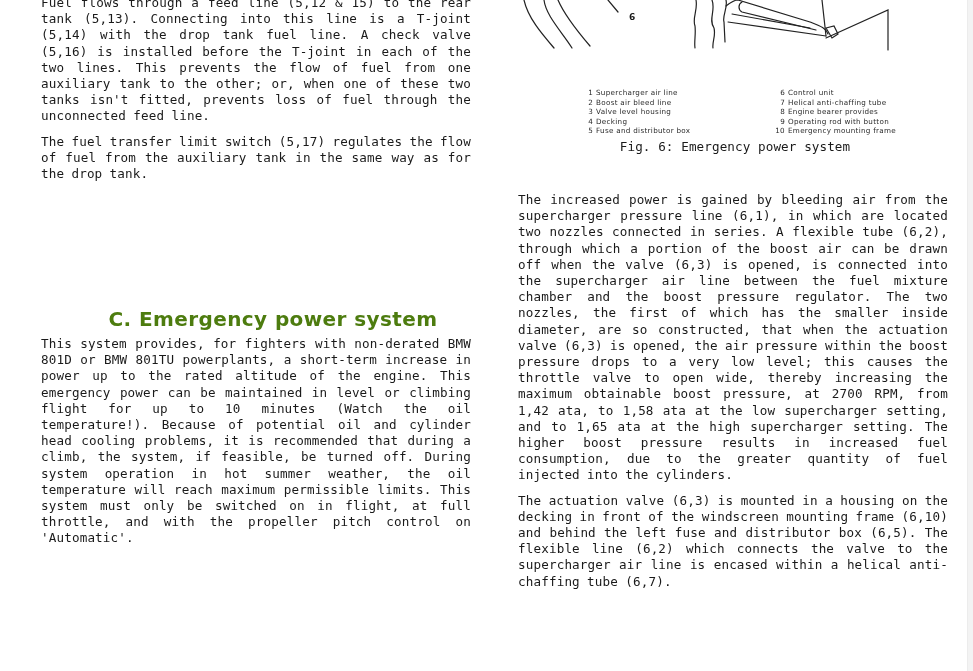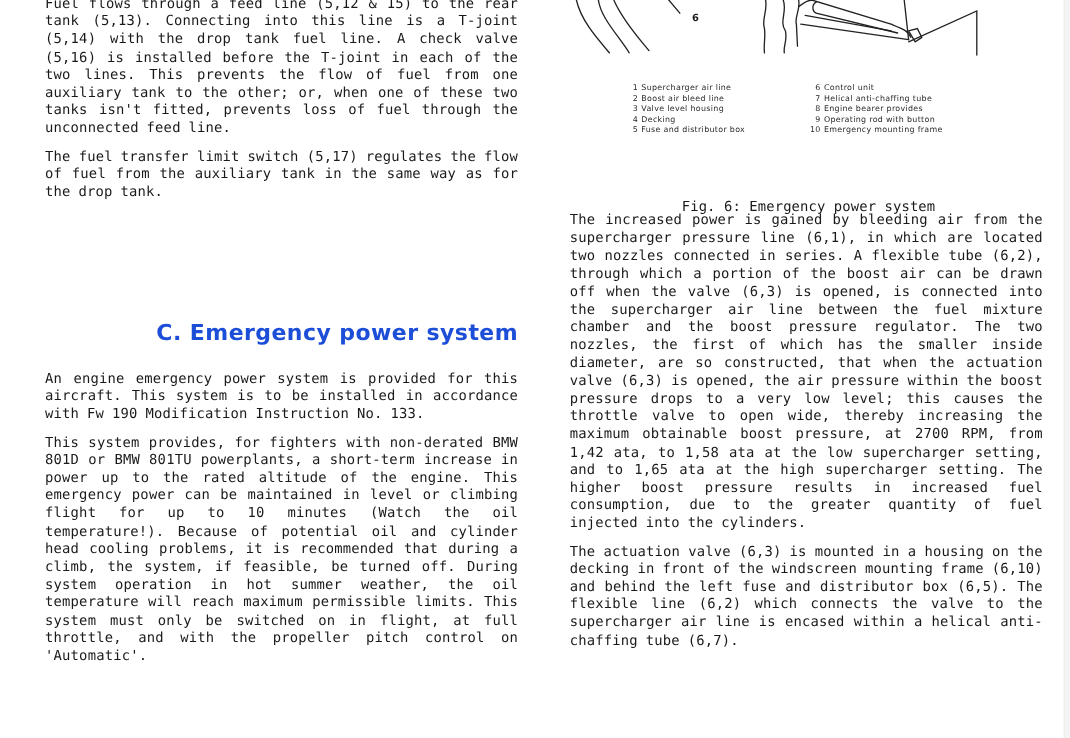--- a/index.html
+++ b/index.html
@@ -38,27 +38,27 @@
       text-align: justify;
       text-align-last: left;
       letter-spacing: 0.15px;
       word-spacing: -0.5px;
     }
     .section-heading {
       font-family: "DejaVu Sans", "Liberation Sans", sans-serif;
       font-weight: bold;
       font-size: 20px;
       letter-spacing: 0.4px;
-      text-align: right;
-      margin: 0;
+      text-align: center;
+      margin: 17px;
       position: absolute;
       left: 41px;
       width: 430px;
       top: 290px;
-      color: #1d4ed8;
+      color: #4d7c0f;
     }
     .figure {
       position: absolute;
       left: 520px;
       top: 0;
       width: 430px;
       height: 170px;
     }
     .figure svg {
       position: absolute;
@@ -78,50 +78,48 @@
       top: 75px;
       left: 50px;
       width: 380px;
       display: flex;
       font-family: "DejaVu Sans", "Liberation Sans", sans-serif;
       font-size: 7.2px;
       line-height: 9.6px;
       color: #2a2a2a;
       letter-spacing: 0.3px;
     }
-    .legend-col { list-style: none; margin: 0; padding: 0; }
+    .legend-col { list-style: none; margin: 13px; padding: 0; }
     .legend-col.left { width: 166px; }
     .legend-col li { white-space: nowrap; }
     .legend-num { display: inline-block; width: 10px; text-align: right; margin-right: 3px; }
     .caption {
       position: absolute;
       top: 139px;
       left: 0;
       width: 430px;
       text-align: center;
       font-family: "DejaVu Sans Mono", "Liberation Mono", monospace;
       font-size: 12.6px;
       letter-spacing: 0.1px;
-      margin-top: 41px;
     }
   </style>
 </head>
 <body>
 
 <div class="page-edge"></div>
 
 <div class="col col-left">
   <p class="para">Fuel flows through a feed line (5,12 &amp; 15) to the rear tank (5,13). Connecting into this line is a T-joint (5,14) with the drop tank fuel line. A check valve (5,16) is installed before the T-joint in each of the two lines. This prevents the flow of fuel from one auxiliary tank to the other; or, when one of these two tanks isn't fitted, prevents loss of fuel through the unconnected feed line.</p>
   <p class="para">The fuel transfer limit switch (5,17) regulates the flow of fuel from the auxiliary tank in the same way as for the drop tank.</p>
 </div>
 
 <h2 class="section-heading">C. Emergency power system</h2>
 
 <div class="col" style="left:41px; top:336px;">
-  <p class="para">An engine emergency power system is provided for this aircraft. This system is to be installed in accordance with Fw 190 Modification Instruction No. 133.</p>
   <p class="para">This system provides, for fighters with non-derated BMW 801D or BMW 801TU powerplants, a short-term increase in power up to the rated altitude of the engine. This emergency power can be maintained in level or climbing flight for up to 10 minutes (Watch the oil temperature!). Because of potential oil and cylinder head cooling problems, it is recommended that during a climb, the system, if feasible, be turned off. During system operation in hot summer weather, the oil temperature will reach maximum permissible limits. This system must only be switched on in flight, at full throttle, and with the propeller pitch control on 'Automatic'.</p>
 </div>
 
 <div class="figure">
   <svg width="430" height="60" viewBox="0 0 430 60">
     <g fill="none" stroke="#222" stroke-width="1.2" stroke-linecap="round">
 
       <path d="M4,0 C8,18 22,34 34,48"></path>
       <path d="M24,0 C26,16 42,32 52,48"></path>
       <path d="M38,0 C44,14 58,32 70,46"></path>

